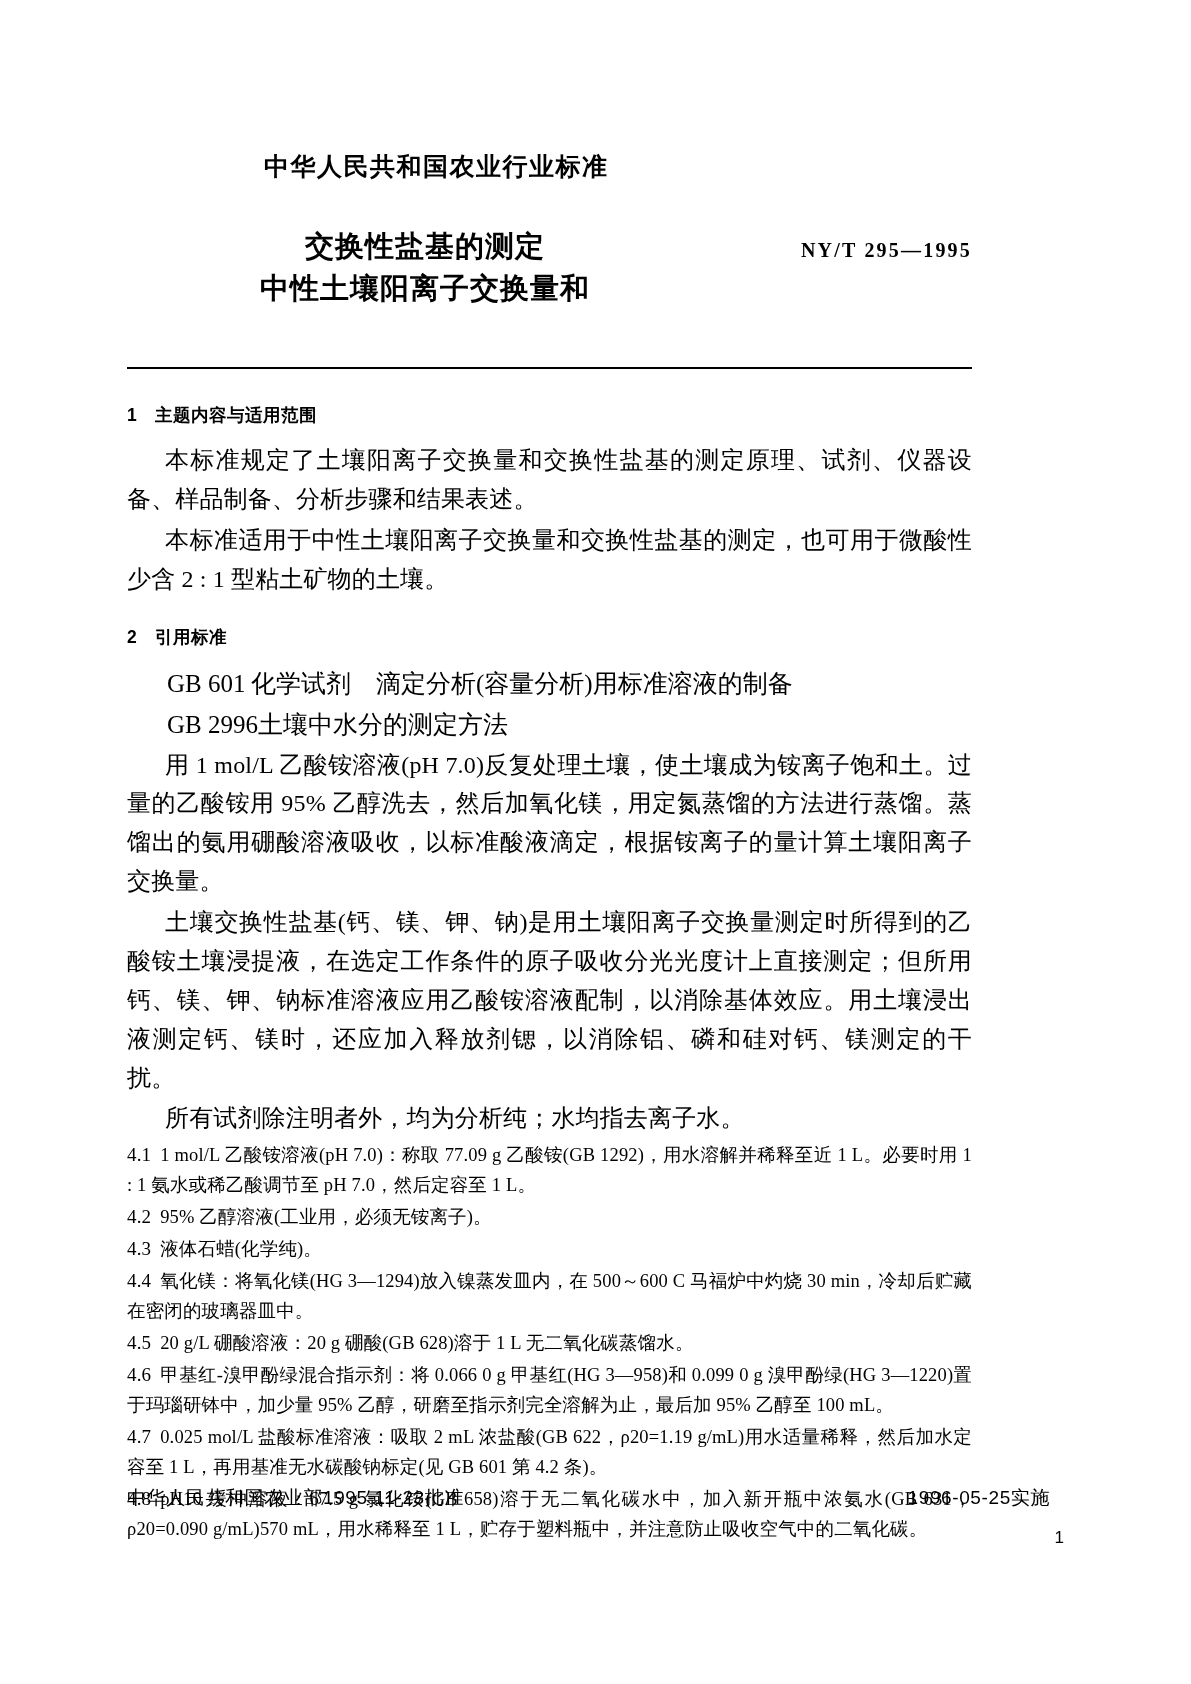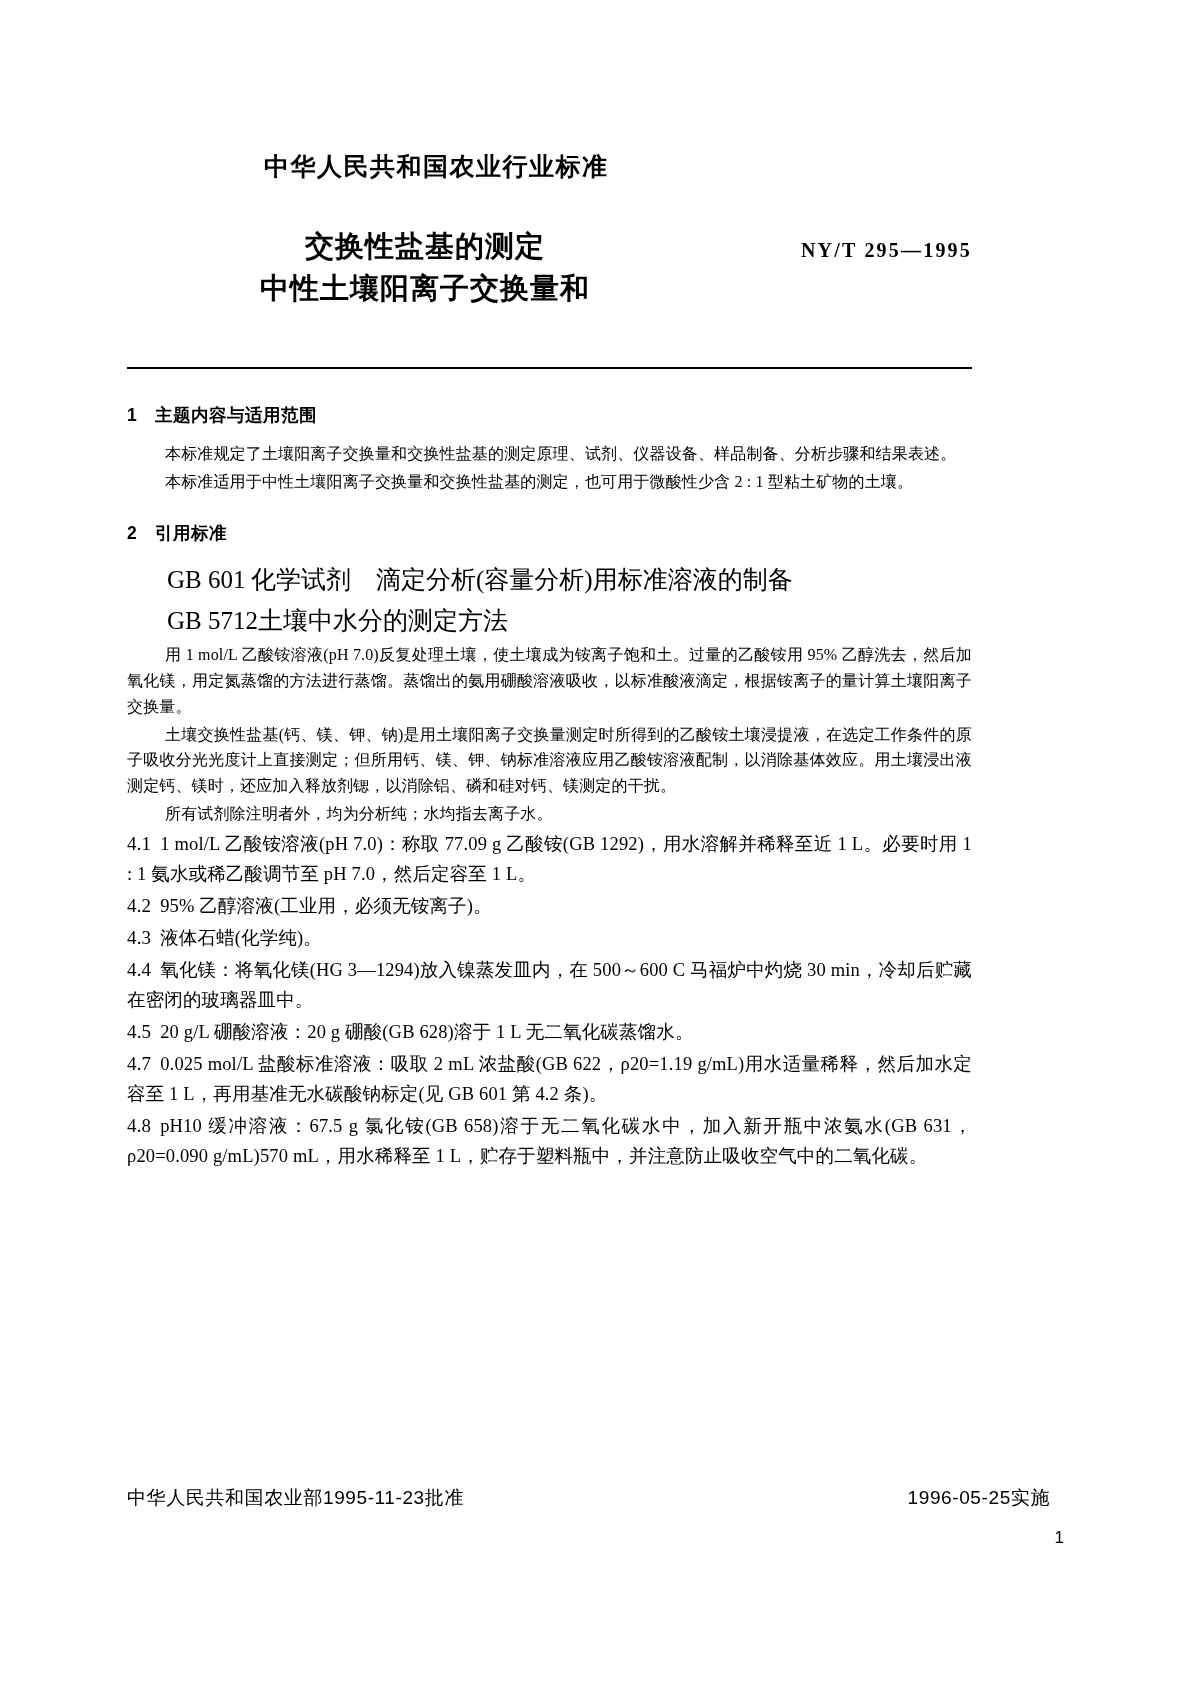--- a/index.html
+++ b/index.html
@@ -76,21 +76,21 @@
     font-weight: bold;
     font-size: 17.5px;
     margin: 26px 0 14px 0;
     letter-spacing: 0.5px;
   }
   .sec-head .num {
     display: inline-block;
     width: 28px;
   }
   .para {
-    font-size: 16px;
+    font-size: 24px;
     line-height: 1.62;
     text-align: justify;
     text-justify: inter-ideograph;
     margin: 0 0 2px 0;
     text-indent: 38px;
     letter-spacing: 0.15px;
   }
   .refline {
     font-size: 25px;
     line-height: 1.66;
@@ -164,21 +164,21 @@
       <p class="para">本标准规定了土壤阳离子交换量和交换性盐基的测定原理、试剂、仪器设备、样品制备、分析步骤和结果表述。</p>
       <p class="para">本标准适用于中性土壤阳离子交换量和交换性盐基的测定，也可用于微酸性少含 2 : 1 型粘土矿物的土壤。</p>
 
       <div class="sec-head">
         <span class="num">2</span><span>引用标准</span>
       </div>
       <p class="refline">
         <span class="gbno">GB 601</span><span>化学试剂　滴定分析(容量分析)用标准溶液的制备</span>
       </p>
       <p class="refline">
-        <span class="gbno">GB 5712</span><span>土壤中水分的测定方法</span>
+        <span class="gbno">GB 2996</span><span>土壤中水分的测定方法</span>
       </p>
 
       <p class="para">用 1 mol/L 乙酸铵溶液(pH 7.0)反复处理土壤，使土壤成为铵离子饱和土。过量的乙酸铵用 95% 乙醇洗去，然后加氧化镁，用定氮蒸馏的方法进行蒸馏。蒸馏出的氨用硼酸溶液吸收，以标准酸液滴定，根据铵离子的量计算土壤阳离子交换量。</p>
       <p class="para">土壤交换性盐基(钙、镁、钾、钠)是用土壤阳离子交换量测定时所得到的乙酸铵土壤浸提液，在选定工作条件的原子吸收分光光度计上直接测定；但所用钙、镁、钾、钠标准溶液应用乙酸铵溶液配制，以消除基体效应。用土壤浸出液测定钙、镁时，还应加入释放剂锶，以消除铝、磷和硅对钙、镁测定的干扰。</p>
 
       <p class="para">所有试剂除注明者外，均为分析纯；水均指去离子水。</p>
 
       <p class="clause">
         <span class="cnum">4.1</span><span>1 mol/L 乙酸铵溶液(pH 7.0)：称取 77.09 g 乙酸铵(GB 1292)，用水溶解并稀释至近 1 L。必要时用 1 : 1 氨水或稀乙酸调节至 pH 7.0，然后定容至 1 L。</span>
       </p>
@@ -186,20 +186,23 @@
         <span class="cnum">4.2</span><span>95% 乙醇溶液(工业用，必须无铵离子)。</span>
       </p>
       <p class="clause">
         <span class="cnum">4.3</span><span>液体石蜡(化学纯)。</span>
       </p>
       <p class="clause">
         <span class="cnum">4.4</span><span>氧化镁：将氧化镁(HG 3—1294)放入镍蒸发皿内，在 500～600 C 马福炉中灼烧 30 min，冷却后贮藏在密闭的玻璃器皿中。</span>
       </p>
       <p class="clause">
         <span class="cnum">4.5</span><span>20 g/L 硼酸溶液：20 g 硼酸(GB 628)溶于 1 L 无二氧化碳蒸馏水。</span>
+      </p>
+      <p class="clause">
+        <span class="cnum">4.6</span><span>甲基红-溴甲酚绿混合指示剂：将 0.066 0 g 甲基红(HG 3—958)和 0.099 0 g 溴甲酚绿(HG 3—1220)置于玛瑙研钵中，加少量 95% 乙醇，研磨至指示剂完全溶解为止，最后加 95% 乙醇至 100 mL。</span>
       </p>
       <p class="clause">
         <span class="cnum">4.7</span><span>0.025 mol/L 盐酸标准溶液：吸取 2 mL 浓盐酸(GB 622，ρ20=1.19 g/mL)用水适量稀释，然后加水定容至 1 L，再用基准无水碳酸钠标定(见 GB 601 第 4.2 条)。</span>
       </p>
       <p class="clause">
         <span class="cnum">4.8</span><span>pH10 缓冲溶液：67.5 g 氯化铵(GB 658)溶于无二氧化碳水中，加入新开瓶中浓氨水(GB 631，ρ20=0.090 g/mL)570 mL，用水稀释至 1 L，贮存于塑料瓶中，并注意防止吸收空气中的二氧化碳。</span>
       </p>
 
     </div>
   </div>

